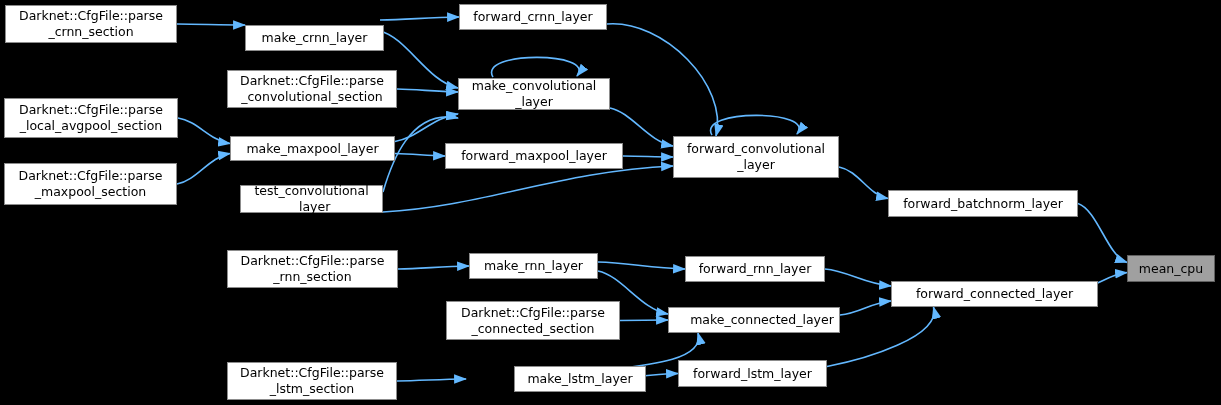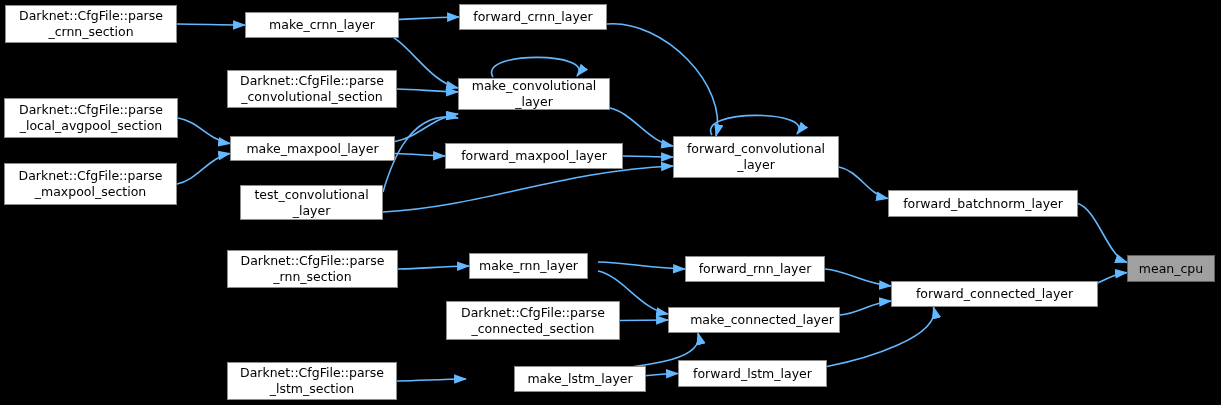--- a/index.html
+++ b/index.html
@@ -60,40 +60,40 @@
       <path d="M 840 315 C 860 313.32, 870.6 302.68, 891 301" class="edge" marker-end="url(#arrow)"></path>
       <path d="M 397 381 C 421.15 380.76, 438.4 379.24, 466 379" class="edge" marker-end="url(#arrow)"></path>
       <path d="M 598 371 C 633 366.44, 706 363, 698 333" class="edge" marker-end="url(#arrow)"></path>
       <path d="M 598 380 C 626 379.22, 646 374.28, 678 373.5" class="edge" marker-end="url(#arrow)"></path>
       <path d="M 827 366.5 C 864.275 359.36, 941.5 337, 933.5 307" class="edge" marker-end="url(#arrow)"></path>
       <path d="M 1078 289 C 1098 287.02, 1107 274.48, 1127 272.5" class="edge" marker-end="url(#arrow)"></path>
     </svg>
   <div id="nodes">
       <div class="node" style="left: 5px; top: 5px; width: 172px; height: 38px;">Darknet::CfgFile::parse
 _crnn_section</div>
-      <div class="node" style="left: 245px; top: 12px; width: 154px; height: 26px;">make_crnn_layer</div>
+      <div class="node" style="left: 245px; top: 25px; width: 139px; height: 26px;">make_crnn_layer</div>
       <div class="node" style="left: 459px; top: 4px; width: 148px; height: 26px;">forward_crnn_layer</div>
       <div class="node" style="left: 227px; top: 70px; width: 170px; height: 38px;">Darknet::CfgFile::parse
 _convolutional_section</div>
       <div class="node" style="left: 458px; top: 78px; width: 152px; height: 32px;">make_convolutional
 _layer</div>
       <div class="node" style="left: 4px; top: 98px; width: 174px; height: 40px;">Darknet::CfgFile::parse
 _local_avgpool_section</div>
       <div class="node" style="left: 230px; top: 136px; width: 165px; height: 25px;">make_maxpool_layer</div>
       <div class="node" style="left: 445px; top: 143px; width: 178px; height: 26px;">forward_maxpool_layer</div>
       <div class="node" style="left: 673px; top: 136px; width: 166px; height: 42px;">forward_convolutional
 _layer</div>
       <div class="node" style="left: 4px; top: 163px; width: 173px; height: 42px;">Darknet::CfgFile::parse
 _maxpool_section</div>
-      <div class="node" style="left: 240px; top: 185px; width: 143px; height: 35px;">test_convolutional
+      <div class="node" style="left: 240px; top: 185px; width: 143px; height: 28px;">test_convolutional
 _layer</div>
       <div class="node" style="left: 888px; top: 190px; width: 190px; height: 27px;">forward_batchnorm_layer</div>
       <div class="node" style="left: 227px; top: 250px; width: 171px; height: 38px;">Darknet::CfgFile::parse
 _rnn_section</div>
-      <div class="node" style="left: 469px; top: 253px; width: 119px; height: 26px;">make_rnn_layer</div>
+      <div class="node" style="left: 469px; top: 253px; width: 129px; height: 26px;">make_rnn_layer</div>
       <div class="node" style="left: 685px; top: 256px; width: 140px; height: 26px;">forward_rnn_layer</div>
       <div class="node highlight" style="left: 1127px; top: 255px; width: 88px; height: 27px;">mean_cpu</div>
       <div class="node" style="left: 446px; top: 301px; width: 174px; height: 39px;">Darknet::CfgFile::parse
 _connected_section</div>
       <div class="node" style="left: 668px; top: 307px; width: 172px; height: 26px; padding-left: 16px;">make_connected_layer</div>
       <div class="node" style="left: 891px; top: 281px; width: 207px; height: 26px;">forward_connected_layer</div>
       <div class="node" style="left: 227px; top: 362px; width: 170px; height: 38px;">Darknet::CfgFile::parse
 _lstm_section</div>
       <div class="node" style="left: 466px; top: 366px; width: 132px; height: 26px; margin-left: 48px;">make_lstm_layer</div>
       <div class="node" style="left: 678px; top: 360px; width: 149px; height: 27px;">forward_lstm_layer</div>

